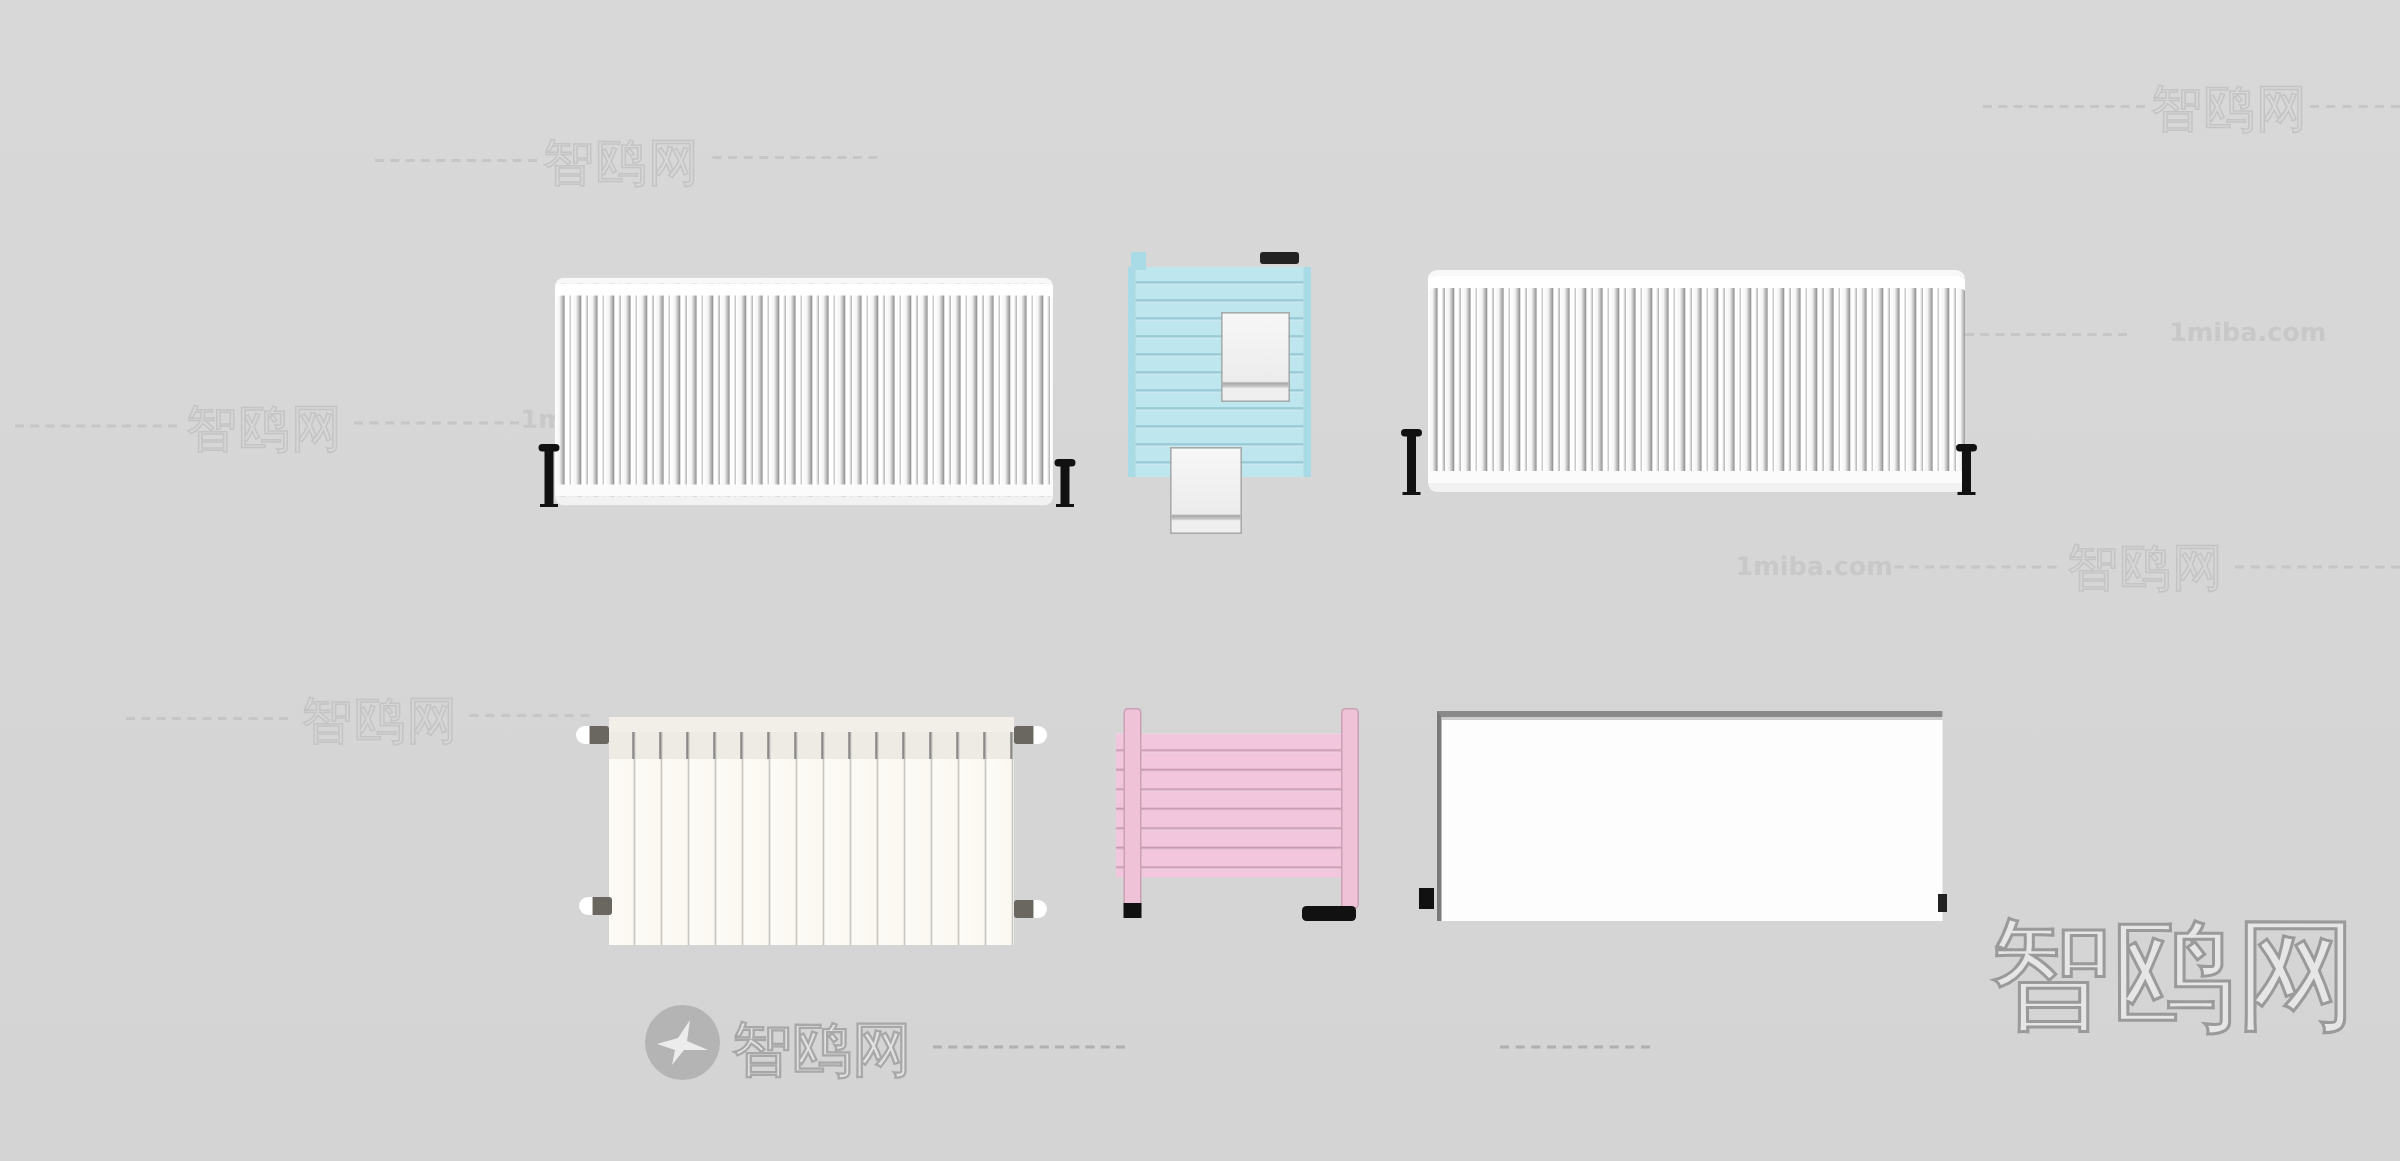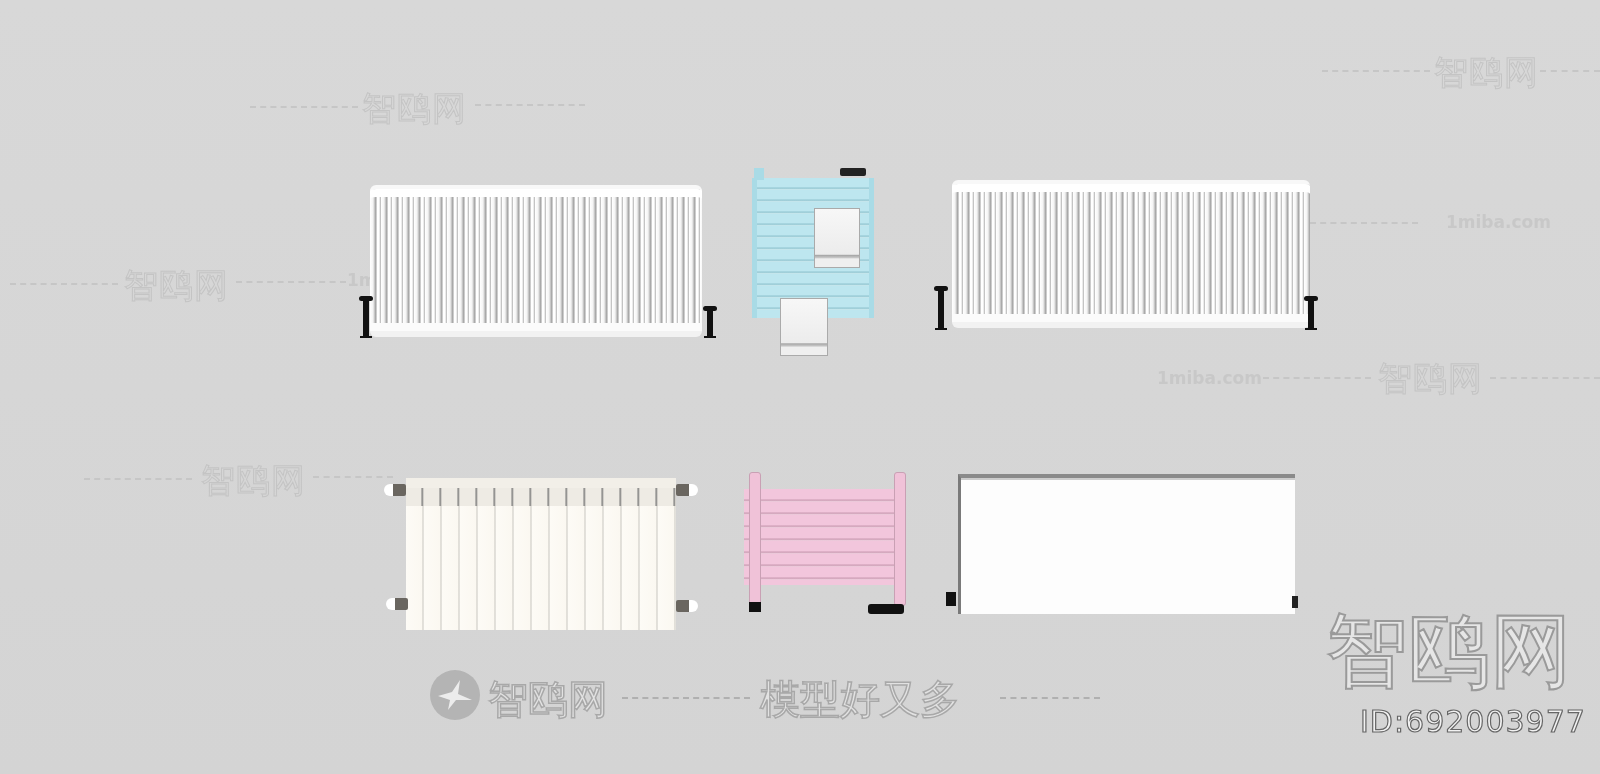--- a/index.html
+++ b/index.html
@@ -93,18 +93,16 @@
   <div class="obj" style="left:946px;top:592px;width:10px;height:14px;background:#111;"></div>
   <div class="obj" style="left:1292px;top:596px;width:6px;height:12px;background:#222;"></div>
 
   <div class="wm-logo" style="left:430px;top:670px;">
     <svg width="50" height="50" viewBox="0 0 50 50">
         <path d="M8 26 L22 22 L30 10 L28 24 L42 30 L26 30 L18 40 L20 30 Z" fill="#ececec"></path>
       </svg>
   </div>
   <div class="wm-bottom" style="left:488px;top:672px;">智鸥网</div>
   <div class="wm-line" style="left:622px;top:697px;width:128px;border-top-color:#b0b0b0;"></div>
-  <div class="wm-bottom" style="left:760px;top:672px;">模型好又多</div>
   <div class="wm-line" style="left:1000px;top:697px;width:100px;border-top-color:#b0b0b0;"></div>
 
   <div class="wm-big" style="left:1326px;top:610px;">智鸥网</div>
-  <div class="wm-id" style="left:1360px;top:704px;">ID:692003977</div>
 </div>
 
 </body></html>

